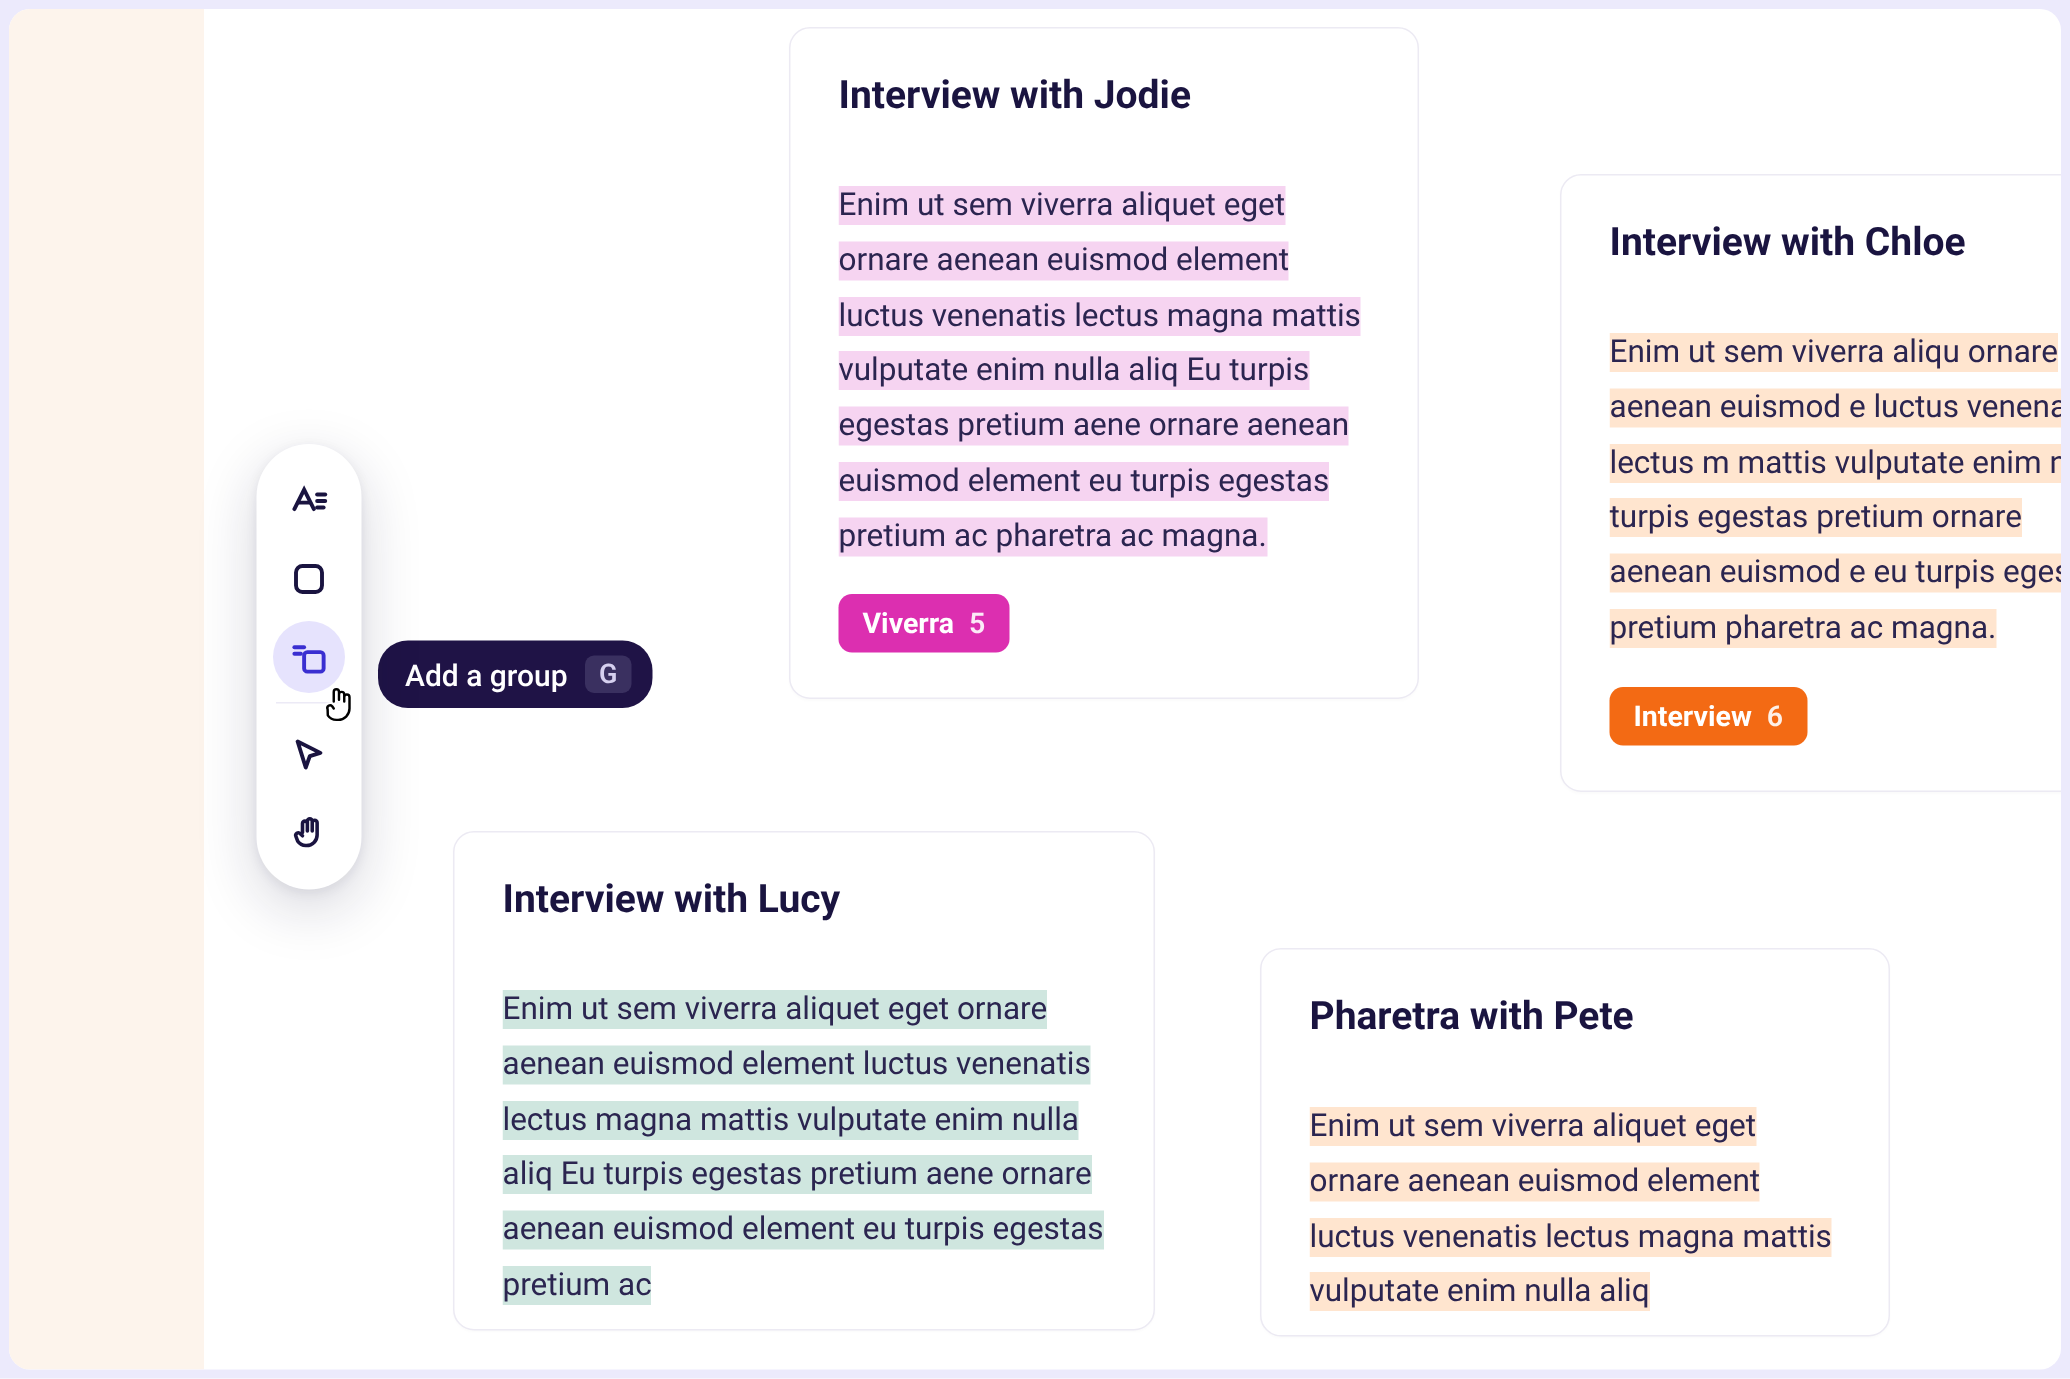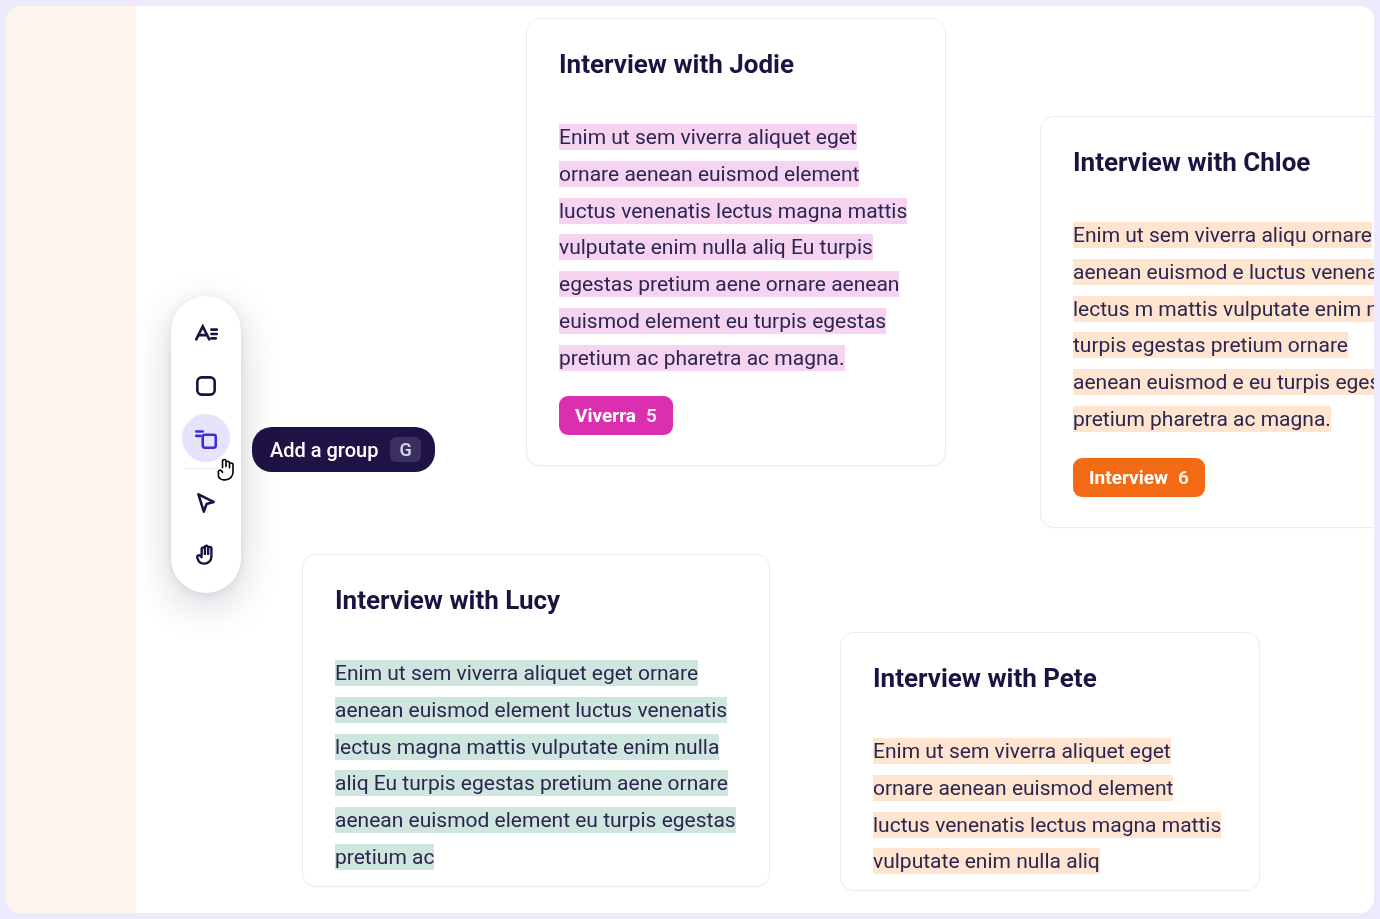--- a/index.html
+++ b/index.html
@@ -238,20 +238,20 @@
     </div>
 
     <div class="card card-lucy">
       <div class="card-title">Interview with Lucy</div>
       <div class="card-body">
         <span class="hl hl-teal">Enim ut sem viverra aliquet eget ornare aenean euismod element luctus venenatis lectus magna mattis vulputate enim nulla aliq Eu turpis egestas pretium aene ornare aenean euismod element eu turpis egestas pretium ac</span>
       </div>
     </div>
 
     <div class="card card-pete">
-      <div class="card-title">Interview with Pete</div>
+      <div class="card-title">Pharetra with Pete</div>
       <div class="card-body">
         <span class="hl hl-orange">Enim ut sem viverra aliquet eget ornare aenean euismod element luctus venenatis lectus magna mattis vulputate enim nulla aliq</span>
       </div>
     </div>
 
   </div>
 </div>
 
 </body></html>

